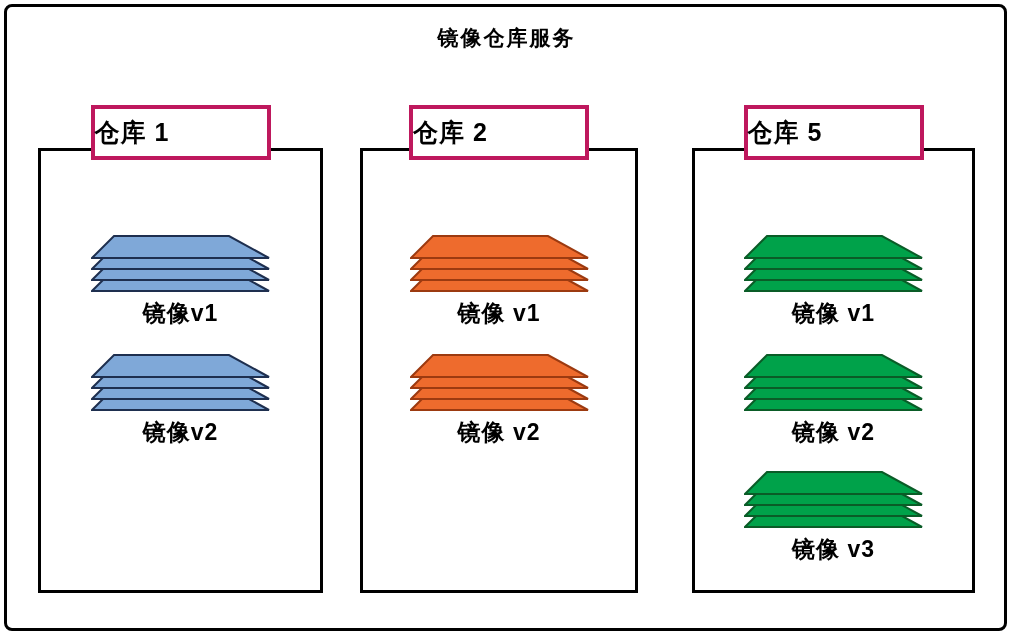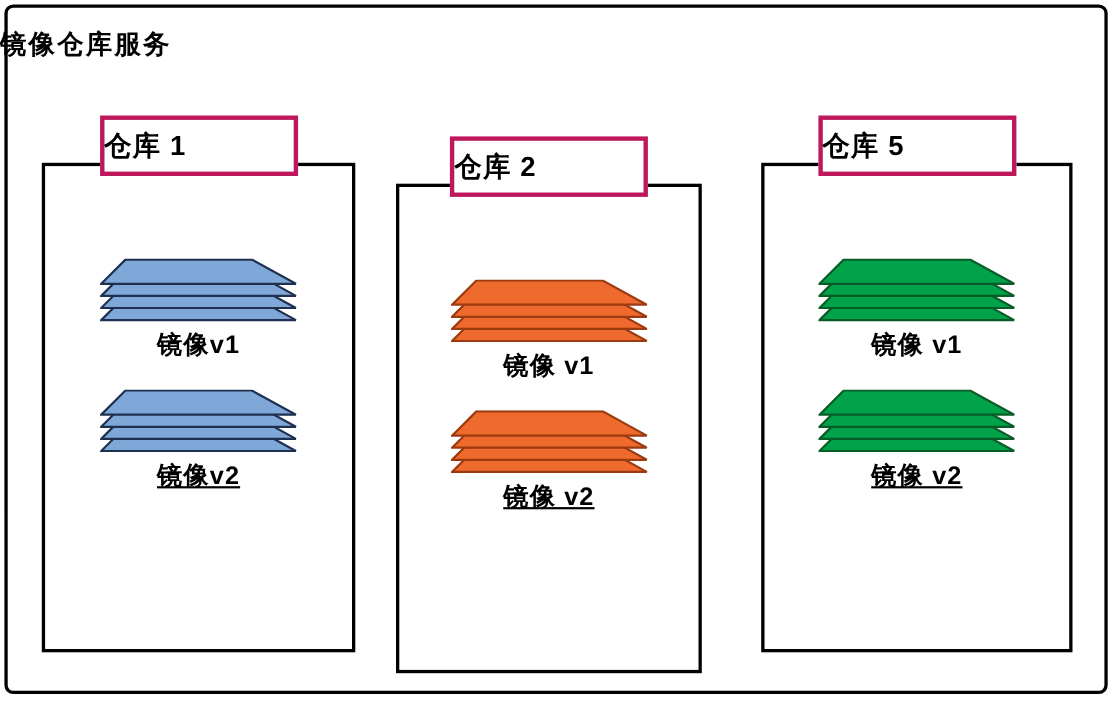--- a/index.html
+++ b/index.html
@@ -21,22 +21,22 @@
     left: 4px; top: 4px;
     width: 1003px; height: 627px;
     border: 3px solid #000000;
     border-radius: 8px;
     box-sizing: border-box;
   }
   .diagram-title {
     position: absolute;
     left: 0; top: 24px;
     width: 100%;
-    text-align: left;
-    font-size: 24px;
+    text-align: center;
+    font-size: 21px;
     font-weight: 600;
     letter-spacing: 2px;
   }
   .repo-group {
     position: absolute;
     top: 105px;
     height: 488px;
   }
   .repo-box {
     position: absolute;
@@ -80,21 +80,21 @@
     stroke-linejoin: miter;
   }
   .image-label {
     margin-top: 5px;
     font-size: 23px;
     font-weight: 600;
     letter-spacing: 1px;
     text-align: center;
   }
   .row1 { top: 130px; }
-  .row2 { top: 249px; text-decoration: underline; }
+  .row2 { top: 249px; }
   .row3 { top: 366px; }
 </style>
 </head>
 <body>
 
 <div class="canvas">
 
   <div class="outer-frame"></div>
 
   <div class="diagram-title">镜像仓库服务</div>
@@ -124,21 +124,21 @@
           <polygon points="23,23 138,23 178,45 1,45"></polygon>
           <polygon points="23,12 138,12 178,34 1,34"></polygon>
           <polygon points="23,1 138,1 178,23 1,23"></polygon>
         </g>
       </svg>
       <div class="image-label">镜像v2</div>
     </div>
 
   </div>
 
-  <div class="repo-group" style="left:360px; width:278px;margin-top:19px;">
+  <div class="repo-group" style="left:360px; width:278px;">
     <div class="repo-box"></div>
     <div class="repo-label-box">
       <span>仓库 2</span>
     </div>
 
     <div class="stack-block row1">
       <svg class="stack-svg" width="179" height="58" viewBox="0 0 179 58">
         <g fill="#ee6b2d" stroke="#9c3a10">
           <polygon points="23,34 138,34 178,56 1,56"></polygon>
           <polygon points="23,23 138,23 178,45 1,45"></polygon>
@@ -185,15 +185,26 @@
         <g fill="#00a24a" stroke="#0a5c27">
           <polygon points="23,34 138,34 178,56 1,56"></polygon>
           <polygon points="23,23 138,23 178,45 1,45"></polygon>
           <polygon points="23,12 138,12 178,34 1,34"></polygon>
           <polygon points="23,1 138,1 178,23 1,23"></polygon>
         </g>
       </svg>
       <div class="image-label">镜像 v2</div>
     </div>
 
+    <div class="stack-block row3">
+      <svg class="stack-svg" width="179" height="58" viewBox="0 0 179 58">
+        <g fill="#00a24a" stroke="#0a5c27">
+          <polygon points="23,34 138,34 178,56 1,56"></polygon>
+          <polygon points="23,23 138,23 178,45 1,45"></polygon>
+          <polygon points="23,12 138,12 178,34 1,34"></polygon>
+          <polygon points="23,1 138,1 178,23 1,23"></polygon>
+        </g>
+      </svg>
+      <div class="image-label">镜像 v3</div>
+    </div>
   </div>
 
 </div>
 
 </body></html>

